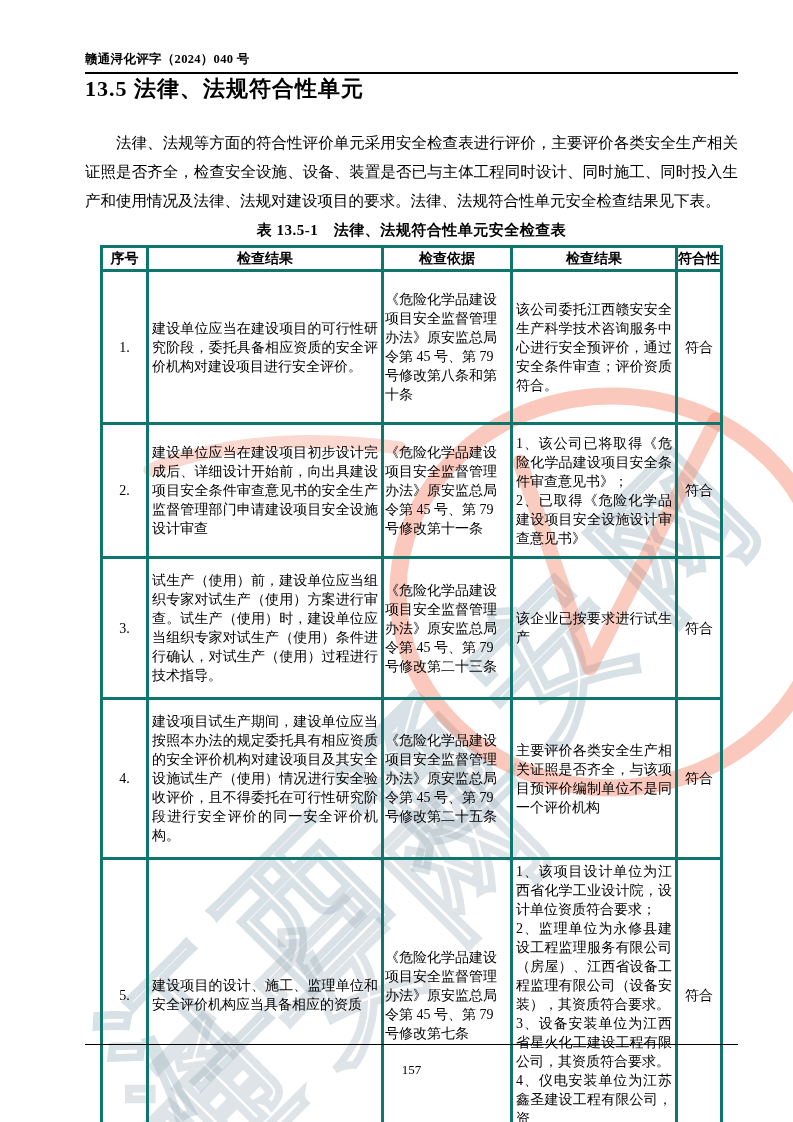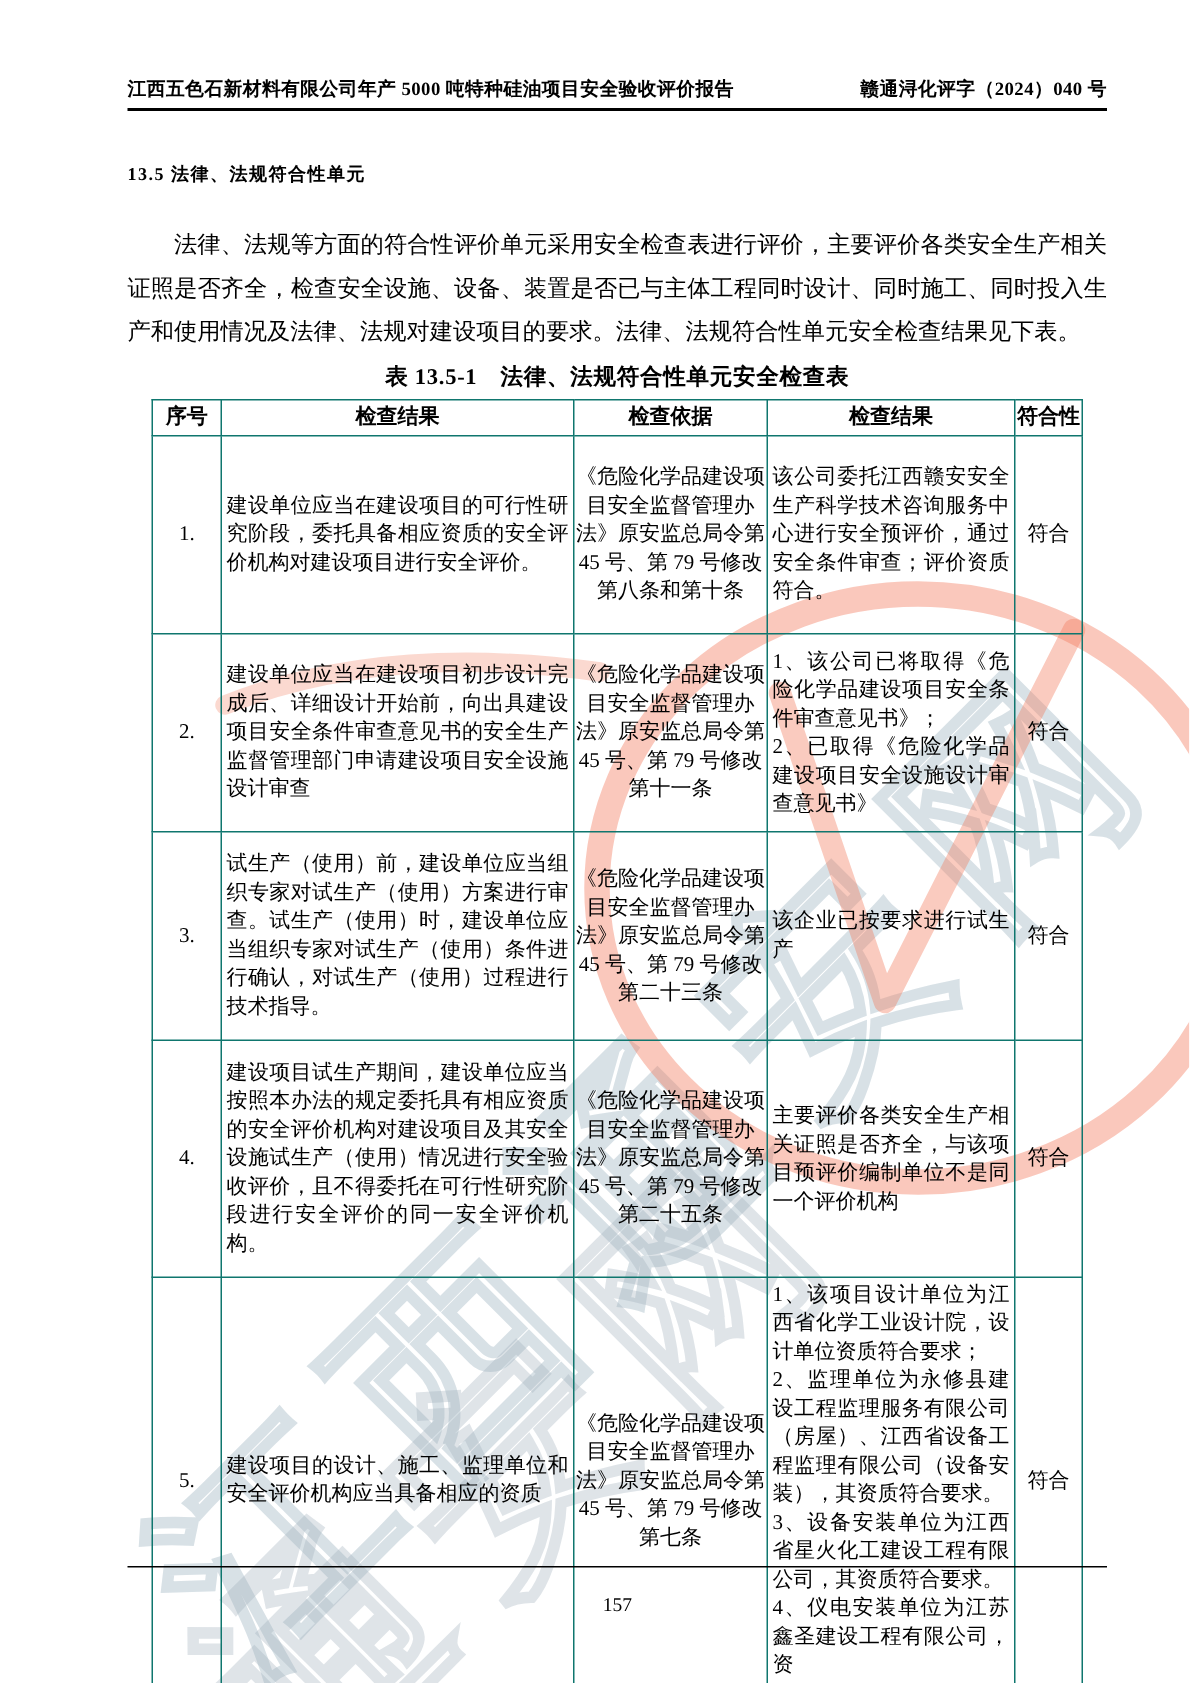--- a/index.html
+++ b/index.html
@@ -31,34 +31,34 @@
   .wm-diag.d2 { left:-150px; top:1330px; -webkit-text-stroke-color:rgba(160,175,188,0.34); }
 
   
   .content { position:absolute; left:85px; top:50px; width:653px; z-index:1; }
 
   .page-header {
     display:flex; justify-content:space-between; align-items:flex-end;
     font-size:12.5px; font-weight:bold; letter-spacing:0.3px;
     padding-bottom:4px; border-bottom:2px solid #000; height:24px;
   }
-  .section-title { margin-top:34px; font-size:12px; font-weight:bold; letter-spacing:1px; }
+  .section-title { font-size:22px; font-weight:bold; letter-spacing:1px; }
   .intro { margin-top:24px; font-size:15.5px; line-height:29px; text-indent:2em; text-align:justify; }
   .table-caption { margin-top:6px; text-align:center; font-weight:bold; font-size:15px; letter-spacing:0.5px; }
 
   table.checklist { margin:5px auto 0 auto; width:620px; border-collapse:collapse; table-layout:fixed; }
   table.checklist th, table.checklist td {
-    border:1px solid #0f766e; vertical-align:middle;
+    border:3px solid #0f766e; vertical-align:middle;
     font-size:14px; line-height:19px; overflow:hidden;
   }
   table.checklist { border:1.5px solid #000; }
   th { font-weight:bold; font-size:14.5px; height:24px; text-align:center; }
   td.c-no   { text-align:center; font-size:13.5px; }
   td.c-content { padding:12px 3px; text-align:justify; }
-  td.c-basis { padding:18px 1px; text-align:center; font-size:13.5px; line-height:18px;margin-top:32px; }
+  td.c-basis { padding:18px 1px; text-align:left; font-size:13.5px; line-height:18px;margin-top:32px; }
   td.c-result { padding:2px 3px; text-align:justify; white-space:pre-line; }
   td.c-conform { text-align:center; }
   tr.r1 { height:108px; }
   tr.r2 { height:110px; }
   tr.r3 { height:112px; }
   tr.r4 { height:135px; }
   tr.r5 { height:243px; }
 
   .page-footer-line { position:absolute; left:85px; width:653px; top:1044px; border-top:1.5px solid #000; z-index:1; }
   .page-number { position:absolute; left:85px; width:653px; top:1062px; text-align:center; font-size:13px; z-index:1; }
@@ -74,21 +74,20 @@
     <svg class="wm-svg" width="793" height="1122" viewBox="0 0 793 1122">
       <ellipse cx="612" cy="592" rx="214" ry="196" fill="none" stroke="rgba(243,124,96,0.42)" stroke-width="17"></ellipse>
       <path d="M520 462 L590 668 L716 420" fill="none" stroke="rgba(243,124,96,0.40)" stroke-width="15" stroke-linecap="round" stroke-linejoin="round"></path>
       <path d="M150 470 Q 255 428 400 448" fill="none" stroke="rgba(243,138,110,0.32)" stroke-width="13" stroke-linecap="round"></path>
     </svg>
   </div>
 
   <div class="content">
 
     <div class="page-header">
-      <span>江西五色石新材料有限公司年产 5000 吨特种硅油项目安全验收评价报告</span>
       <span>赣通浔化评字（2024）040 号</span>
     </div>
 
     <div class="section-title">13.5 法律、法规符合性单元</div>
 
     <p class="intro">法律、法规等方面的符合性评价单元采用安全检查表进行评价，主要评价各类安全生产相关证照是否齐全，检查安全设施、设备、装置是否已与主体工程同时设计、同时施工、同时投入生产和使用情况及法律、法规对建设项目的要求。法律、法规符合性单元安全检查结果见下表。</p>
 
     <div class="table-caption">表 13.5-1　法律、法规符合性单元安全检查表</div>
 
     <table class="checklist">

